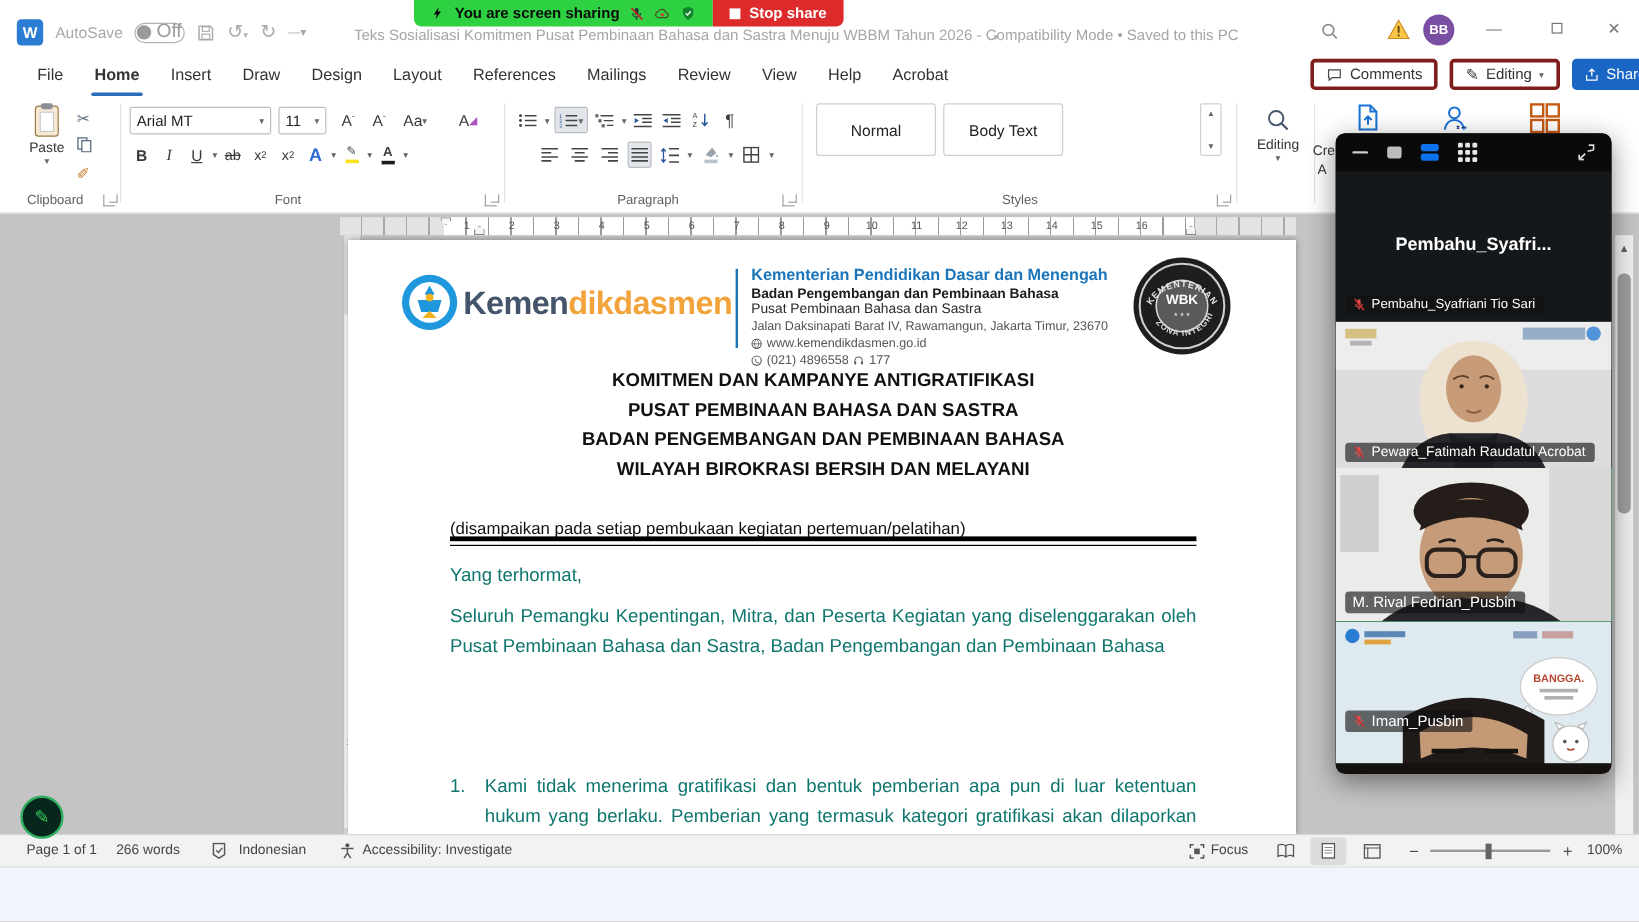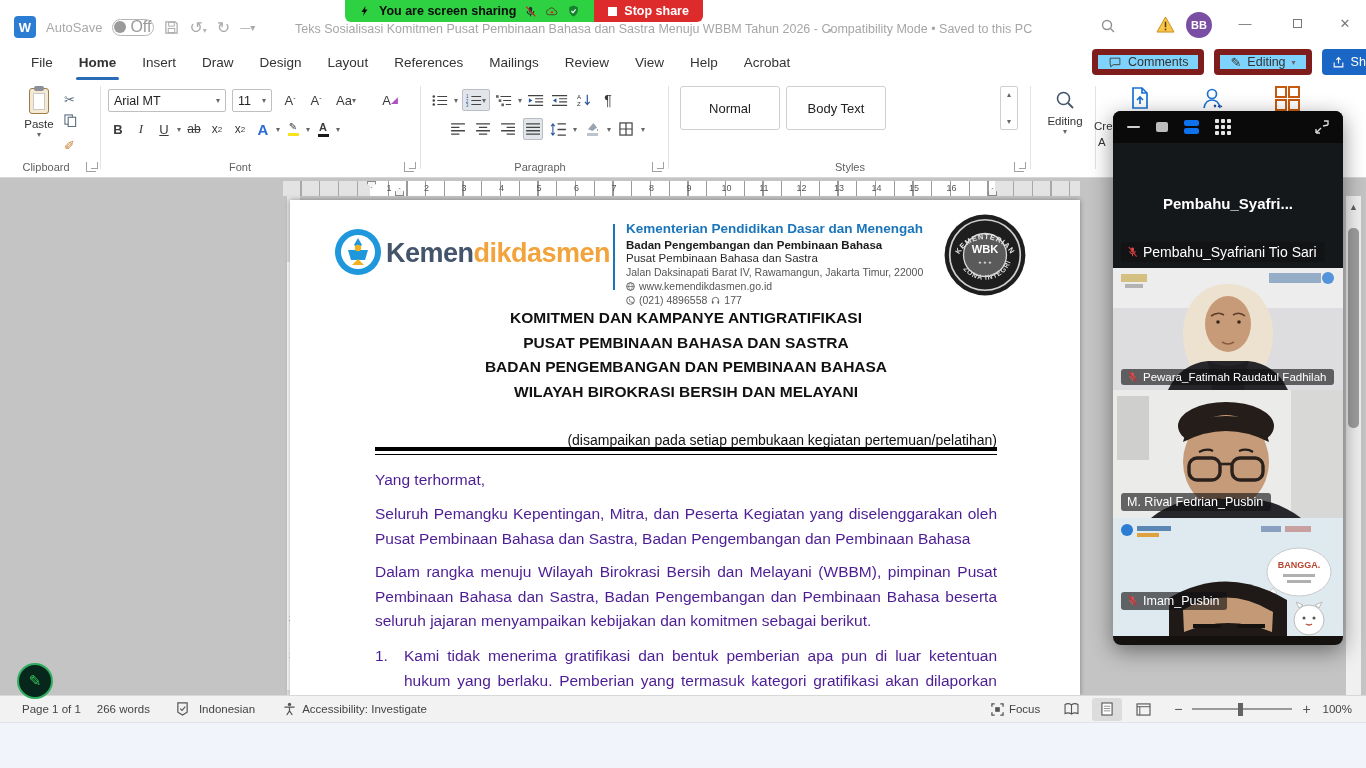--- a/index.html
+++ b/index.html
@@ -26,21 +26,21 @@
   .banner{left:345px;top:0;height:22px;display:flex;z-index:40}
   .banner-green{background:#2ed142;display:flex;align-items:center;gap:8px;padding:0 14px;border-bottom-left-radius:6px;color:#0b0b0b;font-size:12.5px;font-weight:bold}
   .banner-red{background:#dd2b2b;display:flex;align-items:center;gap:7px;padding:0 14px;border-bottom-right-radius:6px;color:#fff;font-size:12.5px;font-weight:bold}
   .stop-sq{width:9px;height:9px;background:#fff}
 
   
   .tabsrow{left:0;top:45px;width:1366px;height:35px;background:#fff;display:flex;align-items:center;padding-left:18px}
   .rtab{padding:0 13px;font-size:13.5px;color:#333;height:35px;display:flex;align-items:center;position:relative}
   .rtab[data-active="true"]{font-weight:bold}
   .rtab[data-active="true"]::after{content:"";position:absolute;left:10px;right:10px;bottom:0;height:3px;background:#2b6cb8;border-radius:2px}
-  .chipbtn{border:6px solid #7f1d1d;border-radius:4px;background:#7dd3fc;height:26px;display:flex;align-items:center;gap:6px;padding:0 10px;font-size:12.5px;color:#333}
+  .chipbtn{border:3px solid #7f1d1d;border-radius:4px;background:#ffffff;height:26px;display:flex;align-items:center;gap:6px;padding:0 10px;font-size:12.5px;color:#333}
   .sharebtn{background:#1a66c5;border:none;color:#fff}
 
   
   .ribbon{left:0;top:80px;width:1366px;height:98px;background:#fff;border-bottom:1px solid #d6d6d6}
   .gdiv{position:absolute;top:6px;bottom:8px;width:1px;background:#e3e3e3}
   .glabel{position:absolute;font-size:11px;color:#616161;bottom:4px;text-align:center}
   .launch{position:absolute;bottom:5px;width:10px;height:10px;border-left:1px solid #8a8a8a;border-bottom:1px solid #8a8a8a;opacity:.8}
   .launch::after{content:"";position:absolute;right:-1px;top:-1px;width:6px;height:6px;border-right:1.4px solid #8a8a8a;border-bottom:1.4px solid #8a8a8a;transform:translate(1px,1px)}
   .combo{border:1px solid #bfbfbf;border-radius:2px;height:23px;display:flex;align-items:center;justify-content:space-between;padding:0 5px;font-size:12.5px;color:#222;background:#fff}
   .chev{font-size:8px;color:#666}
@@ -60,22 +60,22 @@
   .vruler .white{position:absolute;top:66px;height:428px;width:13px;background:#fff}
   .vnums{position:absolute;top:66px;left:0;width:13px}
   .vnums span{display:block;height:37.5px;text-align:center;font-size:8.5px;color:#555;line-height:37.5px}
 
   
   .page{left:290px;top:200px;width:790px;height:495px;background:#fff;box-shadow:0 0 5px rgba(0,0,0,.35);overflow:hidden}
   .lh-brand{font-size:27px;font-weight:bold;letter-spacing:-.5px}
   .lh-brand .b1{color:#44546a}.lh-brand .b2{color:#f2a33c}
   .lh-line{white-space:nowrap}
   .doc-title-line{font-weight:bold;font-size:15.5px;line-height:24.5px;color:#111;text-align:center}
-  .doc-sub{font-size:14px;color:#111;text-align:right;line-height:22px}
-  .bodytxt{font-size:15.5px;line-height:24.5px;color:#4c1d95;text-align:justify}
+  .doc-sub{font-size:14px;color:#111;text-align:left;line-height:22px}
+  .bodytxt{font-size:15.5px;line-height:24.5px;color:#0f766e;text-align:justify}
   .thickrule{border-top:4.5px solid #000;border-bottom:1.5px solid #000;height:8px}
 
   
   .sbar{left:1346px;top:196px;width:15px;height:499px;background:#f0f0f0}
   .sbar .thumb{position:absolute;left:2px;top:32px;width:11px;height:200px;background:#9e9e9e;border-radius:5px}
   .sbar .up{position:absolute;left:0;top:6px;width:15px;text-align:center;font-size:9px;color:#606060}
 
   
   .zpanel{left:1113px;top:111px;width:230px;height:534px;background:#15181b;border-radius:8px;box-shadow:0 6px 22px rgba(0,0,0,.45);overflow:hidden;z-index:50}
   .ztoolbar{height:32px;background:#0a0a0a;display:flex;align-items:center;gap:16px;padding:0 14px}
@@ -515,21 +515,21 @@
         </svg>
     </div>
     <div class="abs lh-brand" style="left:96px;top:38px">
       <span class="b1">Kemen</span><span class="b2">dikdasmen</span>
     </div>
     <div class="abs" style="left:323px;top:24px;width:2px;height:66px;background:#1b75bb"></div>
     <div class="abs" style="left:336px;top:21px">
       <div class="lh-line" style="color:#1b75bb;font-weight:bold;font-size:13.5px">Kementerian Pendidikan Dasar dan Menengah</div>
       <div class="lh-line" style="color:#1c1c1c;font-weight:bold;font-size:11.5px;margin-top:3px">Badan Pengembangan dan Pembinaan Bahasa</div>
       <div class="lh-line" style="color:#2a2a2a;font-size:11.5px;margin-top:1px">Pusat Pembinaan Bahasa dan Sastra</div>
-      <div class="lh-line" style="color:#555;font-size:10.5px;margin-top:2px">Jalan Daksinapati Barat IV, Rawamangun, Jakarta Timur, 22000</div>
+      <div class="lh-line" style="color:#555;font-size:10.5px;margin-top:2px">Jalan Daksinapati Barat IV, Rawamangun, Jakarta Timur, 23670</div>
       <div class="lh-line flex" style="color:#555;font-size:10.5px;margin-top:2px;gap:4px">
         <svg width="9" height="9" viewBox="0 0 10 10">
             <circle cx="5" cy="5" r="4.3" fill="none" stroke="#555"></circle>
             <path d="M.7 5h8.6M5 .7c-2.6 2.6-2.6 6 0 8.6M5 .7c2.6 2.6 2.6 6 0 8.6" stroke="#555" fill="none" stroke-width=".7"></path>
           </svg>
         <span>www.kemendikdasmen.go.id</span>
       </div>
       <div class="lh-line flex" style="color:#555;font-size:10.5px;margin-top:2px;gap:4px">
         <svg width="9" height="9" viewBox="0 0 10 10">
             <circle cx="5" cy="5" r="4.3" fill="none" stroke="#555"></circle>
@@ -565,21 +565,20 @@
     <div class="doc-title-line">KOMITMEN DAN KAMPANYE ANTIGRATIFIKASI</div>
         <div class="doc-title-line">PUSAT PEMBINAAN BAHASA DAN SASTRA</div>
         <div class="doc-title-line">BADAN PENGEMBANGAN DAN PEMBINAAN BAHASA</div>
         <div class="doc-title-line">WILAYAH BIROKRASI BERSIH DAN MELAYANI</div>
       </div>
     <div class="abs doc-sub" style="left:85px;top:229px;width:622px">(disampaikan pada setiap pembukaan kegiatan pertemuan/pelatihan)</div>
     <div class="abs thickrule" style="left:85px;top:247px;width:622px"></div>
 
     <div class="abs bodytxt" style="left:85px;top:268px;width:622px">Yang terhormat,</div>
     <div class="abs bodytxt" style="left:85px;top:302px;width:622px">Seluruh Pemangku Kepentingan, Mitra, dan Peserta Kegiatan yang diselenggarakan oleh Pusat Pembinaan Bahasa dan Sastra, Badan Pengembangan dan Pembinaan Bahasa</div>
-    <div class="abs bodytxt" style="left:85px;top:360px;width:622px">Dalam rangka menuju Wilayah Birokrasi Bersih dan Melayani (WBBM), pimpinan Pusat Pembinaan Bahasa dan Sastra, Badan Pengembangan dan Pembinaan Bahasa beserta seluruh jajaran  menyampaikan kebijakan dan komitmen sebagai berikut.</div>
     <div class="abs" style="left:85px;top:444px;width:622px;display:flex">
       <span class="bodytxt" style="width:29px;flex:none">1.</span>
       <span class="bodytxt" style="flex:1">Kami tidak menerima gratifikasi dan bentuk pemberian apa pun di luar ketentuan hukum yang berlaku. Pemberian yang termasuk kategori gratifikasi akan  dilaporkan kepada KPK</span>
     </div>
   </div>
 
   <div class="abs sbar">
     <div class="up">▲</div>
     <div class="thumb"></div>
   </div>
@@ -605,21 +604,21 @@
         </span>
       <span style="margin-left:auto">
         <svg width="14" height="14" viewBox="0 0 14 14">
             <path d="M9 1h4v4M1 13V9m0 4h4m8-8L8 6M1 13l5-5" stroke="#dcdcdc" stroke-width="1.4" fill="none"></path>
           </svg>
       </span>
     </div>
 
     <div class="vtile" style="top:32px;height:125px;background:#15181b">
       <div class="speakname" style="margin-top:52px">Pembahu_Syafri...</div>
-      <div class="chip" style="bottom:6px;font-size:14px">
+      <div class="chip" style="bottom:6px;font-size:11px">
         <svg width="11" height="12" viewBox="0 0 24 26">
             <rect x="9" y="3" width="6" height="11" rx="3" fill="#e35050"></rect>
             <path d="M6 11a6 6 0 0012 0" stroke="#e35050" fill="none" stroke-width="2"></path>
             <path d="M12 17v5" stroke="#e35050" stroke-width="2"></path>
             <path d="M4 2l17 21" stroke="#d32f2f" stroke-width="2.6"></path>
           </svg>
         <span>Pembahu_Syafriani Tio Sari</span>
       </div>
     </div>
 
@@ -640,21 +639,21 @@
         <path d="M55 122q12-26 40-29h40q28 3 40 29z" fill="#26262b"></path>
         <path d="M95 93q20 10 40 0l-4 29h-32z" fill="#1d1d22"></path>
       </svg>
       <div class="chip" style="bottom:5px;font-size:11.5px">
         <svg width="11" height="12" viewBox="0 0 24 26">
             <rect x="9" y="3" width="6" height="11" rx="3" fill="#e35050"></rect>
             <path d="M6 11a6 6 0 0012 0" stroke="#e35050" fill="none" stroke-width="2"></path>
             <path d="M12 17v5" stroke="#e35050" stroke-width="2"></path>
             <path d="M4 2l17 21" stroke="#d32f2f" stroke-width="2.6"></path>
           </svg>
-        <span>Pewara_Fatimah Raudatul Fadhilah</span>
+        <span>Pewara_Fatimah Raudatul Acrobat</span>
       </div>
     </div>
 
     <div class="vtile" style="top:279px;height:128px;box-shadow:inset 0 0 0 3px #23d959">
       <svg width="230" height="128" viewBox="0 0 230 128" preserveAspectRatio="none">
         <rect width="230" height="128" fill="#ebebe9"></rect>
         <rect x="178" width="52" height="128" fill="#d8d8d6"></rect>
           <rect x="4" y="6" width="32" height="64" fill="#cfcfcd"></rect>
         <ellipse cx="113" cy="36" rx="48" ry="24" fill="#241d1a"></ellipse>
         <ellipse cx="113" cy="72" rx="43" ry="47" fill="#c59b79"></ellipse>

